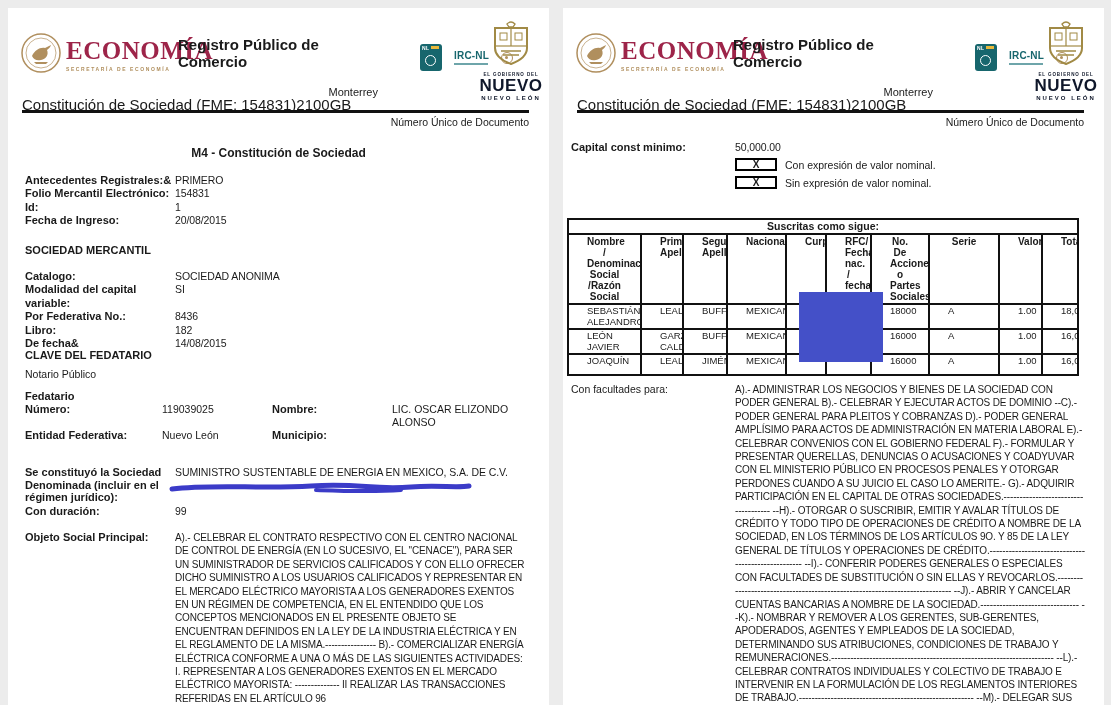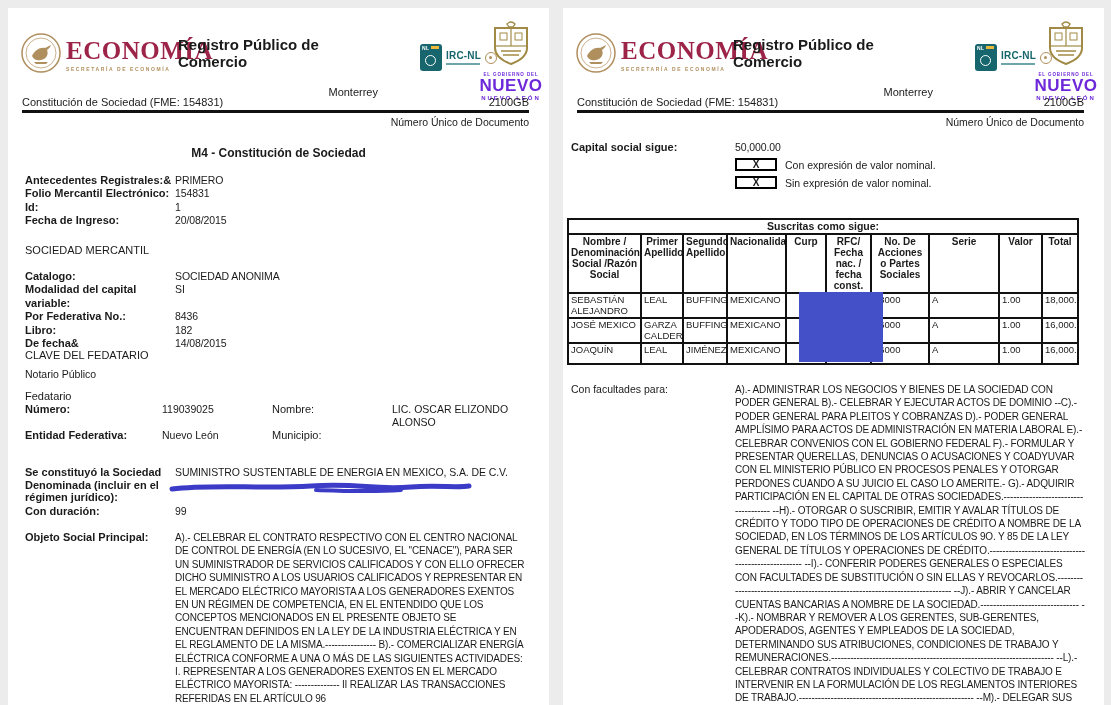--- a/index.html
+++ b/index.html
@@ -9,77 +9,77 @@
   #page1{left:8px}
   #page2{left:563px}
 
   
   .hdr-seal{position:absolute;left:12px;top:24px}
   .brand{position:absolute;left:58px;top:30px}
   .brand-name{font-family:"Liberation Serif",serif;font-weight:bold;color:#9d2449;font-size:25px;letter-spacing:.5px;line-height:1}
   .brand-sub{color:#b08f5e;font-size:5px;font-weight:bold;letter-spacing:1.6px;margin-top:3px}
   .hdr-title{position:absolute;left:170px;top:28px;width:200px;font-size:15px;font-weight:bold;line-height:17px}
   .hdr-office{position:absolute;left:170px;top:78px;width:200px;text-align:right;font-size:11px}
-  .irc-group{position:absolute;left:412px;top:36px;display:flex;align-items:center;gap:4px}
+  .irc-group{position:absolute;left:412px;top:36px;display:flex;align-items:center;gap:12px}
   .irc-badge{width:22px;height:27px;background:#17666d;border-radius:3px;position:relative;flex-shrink:0}
   .irc-nl{position:absolute;top:1px;left:2px;font-size:5px;font-weight:bold;color:#fff;letter-spacing:.5px}
   .irc-nl-bar{position:absolute;top:2px;left:11px;width:8px;height:3px;background:#e8b93c}
   .irc-circle{position:absolute;left:5px;top:11px;width:11px;height:11px;border:1.5px solid #fff;border-radius:50%}
   .irc-text{display:flex;flex-direction:column}
   .irc-label{font-size:10px;font-weight:bold;color:#17666d;line-height:1;letter-spacing:.2px}
   .irc-sub{height:2px;background:#6ea5aa;margin-top:2px;width:34px}
   .gold-dot{width:12px;height:12px;border:1.5px solid #b08f5e;border-radius:50%;position:relative}
   .gold-dot::after{content:"";position:absolute;left:3px;top:3px;width:3px;height:3px;background:#b08f5e;border-radius:50%}
-  .state-group{position:absolute;left:470px;top:12px;width:66px;text-align:center;color:#6d28d9}
+  .state-group{position:absolute;left:470px;top:12px;width:66px;text-align:center;color:#0f172a}
   .state-l1{font-size:4.5px;font-weight:bold;letter-spacing:.9px;margin-top:2px}
   .state-l2{font-size:17px;font-weight:bold;letter-spacing:.5px;line-height:1}
   .state-l3{font-size:6px;font-weight:bold;letter-spacing:2px;margin-top:1px}
-  .doc-row{position:absolute;left:14px;right:20px;top:88px;display:flex;justify-content:space-between;font-size:11px}
+  .doc-row{position:absolute;left:14px;right:20px;top:88px;display:flex;font-size:15px}
   .hdr-rule{position:absolute;left:14px;right:20px;top:102px;height:3px;background:#111}
   .doc-code-label{position:absolute;right:20px;top:108px;font-size:10.5px}
 
   
   .frow{display:flex;line-height:13.4px}
   .flabel{font-weight:bold;font-size:11px;flex-shrink:0;line-height:13.4px}
   .fvalue{font-size:10.5px;letter-spacing:-.1px;line-height:13.4px}
   .longtext{font-size:10px;letter-spacing:-.15px;line-height:13.4px}
-  .sec-h{position:absolute;left:17px;font-weight:normal;font-size:11px}
+  .sec-h{position:absolute;left:17px;font-weight:bold;font-size:11px}
   .plain{position:absolute;left:17px;font-size:10.5px}
 
   
   .p1-title{position:absolute;left:0;right:0;top:138px;text-align:center;font-weight:bold;font-size:12px}
   .fields-a{position:absolute;left:17px;right:24px;top:166px}
   .fields-a .flabel{width:150px}
   .fields-b{position:absolute;left:17px;right:24px;top:262px}
   .fields-b .flabel{width:150px}
   .fed-row{position:absolute;left:17px;right:14px;display:flex}
   .fed-l1{width:137px;font-weight:bold;font-size:11px;line-height:13.4px}
   .fed-v1{width:110px;font-size:10.5px;line-height:13.4px}
-  .fed-l2{width:120px;font-weight:normal;font-size:11px;line-height:13.4px}
+  .fed-l2{width:120px;font-weight:bold;font-size:11px;line-height:13.4px}
   .fed-v2{flex:1;font-size:10.5px;line-height:13.4px}
   .const-row{position:absolute;left:17px;right:24px;top:458px;display:flex}
   .const-row .flabel{width:150px;line-height:12.6px}
   .scribble{position:absolute;left:158px;top:469px}
   .row-dur{position:absolute;left:17px;right:24px;top:497px}
   .row-dur .flabel{width:150px}
   .row-dom{position:absolute;left:17px;right:24px;top:510px}
   .row-dom .flabel{width:150px}
   .row-obj{position:absolute;left:17px;right:24px;top:523px}
   .row-obj .flabel{width:150px}
 
   
   .cap-row{position:absolute;left:8px;right:20px;top:133px}
   .cap-row .flabel{width:164px}
   .chk-row{position:absolute;left:172px;display:flex;align-items:center;gap:8px}
   #chk1{top:150px}
   #chk2{top:168px}
   .chk-box{width:42px;height:13px;border:2px solid #000;display:flex;align-items:center;justify-content:center;font-weight:bold;font-size:10px;flex-shrink:0}
   .chk-label{font-size:10.5px}
   .subs-table{position:absolute;left:4px;top:210px;width:510px;border-collapse:collapse;table-layout:fixed}
-  .subs-table th,.subs-table td{border:2px solid #111;vertical-align:top;padding:1px 2px;overflow:hidden}
+  .subs-table th,.subs-table td{border:2px solid #111;vertical-align:top;padding:1px 18px;overflow:hidden}
   .subs-table thead th{text-align:center;font-weight:bold;font-size:10px;line-height:11px}
   .subs-table td{font-size:9.5px;line-height:10.5px;white-space:normal}
   .caption-cell{font-size:10.5px !important}
   .redaction{position:absolute;left:236px;top:284px;width:84px;height:70px;background:#4450c8}
   .fac-row{position:absolute;left:8px;right:18px;top:375px;display:flex}
   .fac-label{width:164px;font-size:10.5px;flex-shrink:0;line-height:13.4px}
 </style>
 </head>
 <body>
 
@@ -258,21 +258,21 @@
     <div class="state-l3">NUEVO LEÓN</div>
   </div>
   <div class="doc-row">
     <span>Constitución de Sociedad (FME: 154831)</span>
     <span>2100GB</span>
   </div>
   <div class="hdr-rule"></div>
   <div class="doc-code-label">Número Único de Documento</div>
 
   <div class="frow cap-row">
-    <span class="flabel">Capital social sigue:</span>
+    <span class="flabel">Capital const minimo:</span>
     <span class="fvalue">50,000.00</span>
   </div>
 
   <div class="chk-row" id="chk1">
     <span class="chk-box">X</span>
     <span class="chk-label">Con expresión de valor nominal.</span>
   </div>
   <div class="chk-row" id="chk2">
     <span class="chk-box">X</span>
     <span class="chk-label">Sin expresión de valor nominal.</span>
@@ -315,21 +315,21 @@
         <td>BUFFINGT</td>
         <td>MEXICANO</td>
         <td></td>
         <td></td>
         <td>18000</td>
         <td>A</td>
         <td>1.00</td>
         <td>18,000.</td>
       </tr>
       <tr style="height:25px">
-        <td>JOSÉ MEXICO</td>
+        <td>LEÓN JAVIER</td>
         <td>GARZA CALDERÓ</td>
         <td>BUFFINGT</td>
         <td>MEXICANO</td>
         <td></td>
         <td></td>
         <td>16000</td>
         <td>A</td>
         <td>1.00</td>
         <td>16,000.</td>
       </tr>

